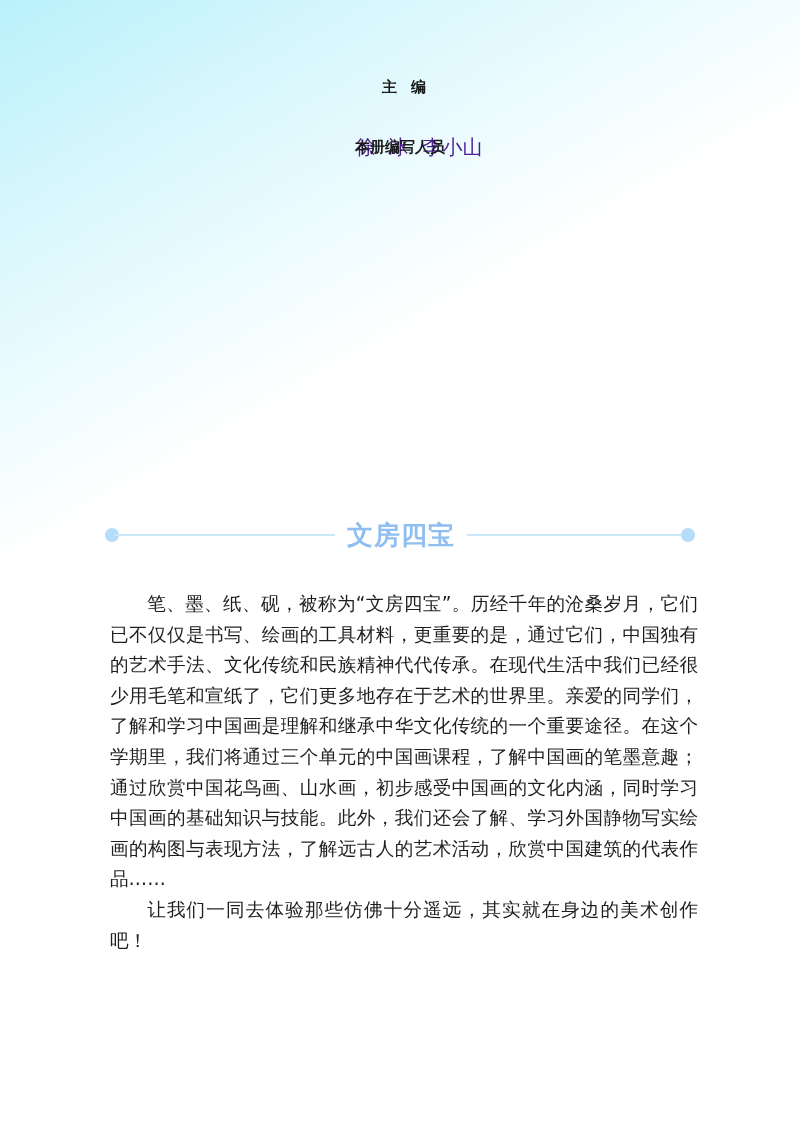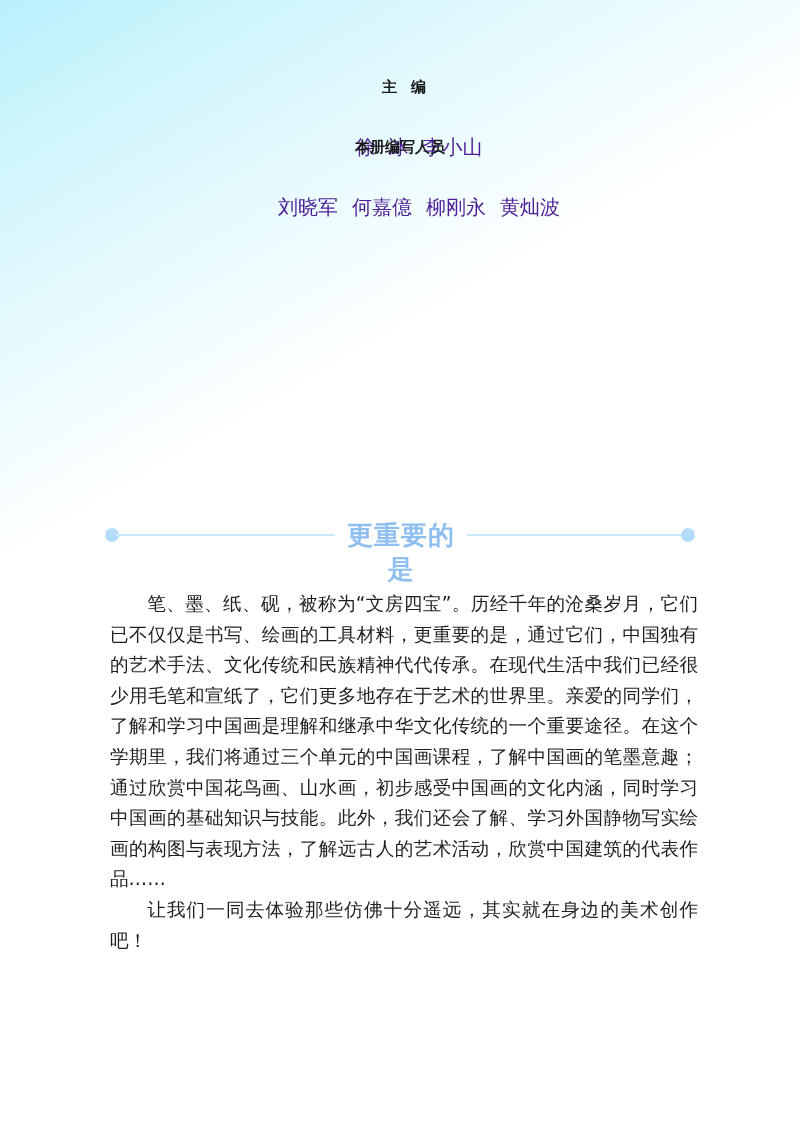--- a/index.html
+++ b/index.html
@@ -119,29 +119,26 @@
 <div class="page">
 
   <div class="credits">
     <div class="credit-heading spaced">主编</div>
     <div class="credit-names">
       <span class="name">徐  冰</span><span class="name">李小山</span>
     </div>
 
 
     <div class="credit-heading">本册编写人员</div>
-    <div class="credit-names">
-      <span class="name">刘晓军</span><span class="name">何嘉億</span><span class="name">柳刚永</span><span class="name">黄灿波</span>
-    </div>
   </div>
 
   <div class="section-header">
     <span class="dot left"></span>
     <span class="line left"></span>
-    <span class="title">更重要的是</span>
+    <span class="title">文房四宝</span>
     <span class="line right"></span>
     <span class="dot right"></span>
   </div>
 
   <div class="preface">
     <p>笔、墨、纸、砚，被称为“文房四宝”。历经千年的沧桑岁月，它们已不仅仅是书写、绘画的工具材料，更重要的是，通过它们，中国独有的艺术手法、文化传统和民族精神代代传承。在现代生活中我们已经很少用毛笔和宣纸了，它们更多地存在于艺术的世界里。亲爱的同学们，了解和学习中国画是理解和继承中华文化传统的一个重要途径。在这个学期里，我们将通过三个单元的中国画课程，了解中国画的笔墨意趣；通过欣赏中国花鸟画、山水画，初步感受中国画的文化内涵，同时学习中国画的基础知识与技能。此外，我们还会了解、学习外国静物写实绘画的构图与表现方法，了解远古人的艺术活动，欣赏中国建筑的代表作品……</p>
     <p>让我们一同去体验那些仿佛十分遥远，其实就在身边的美术创作吧！</p>
   </div>
 
 </div>

